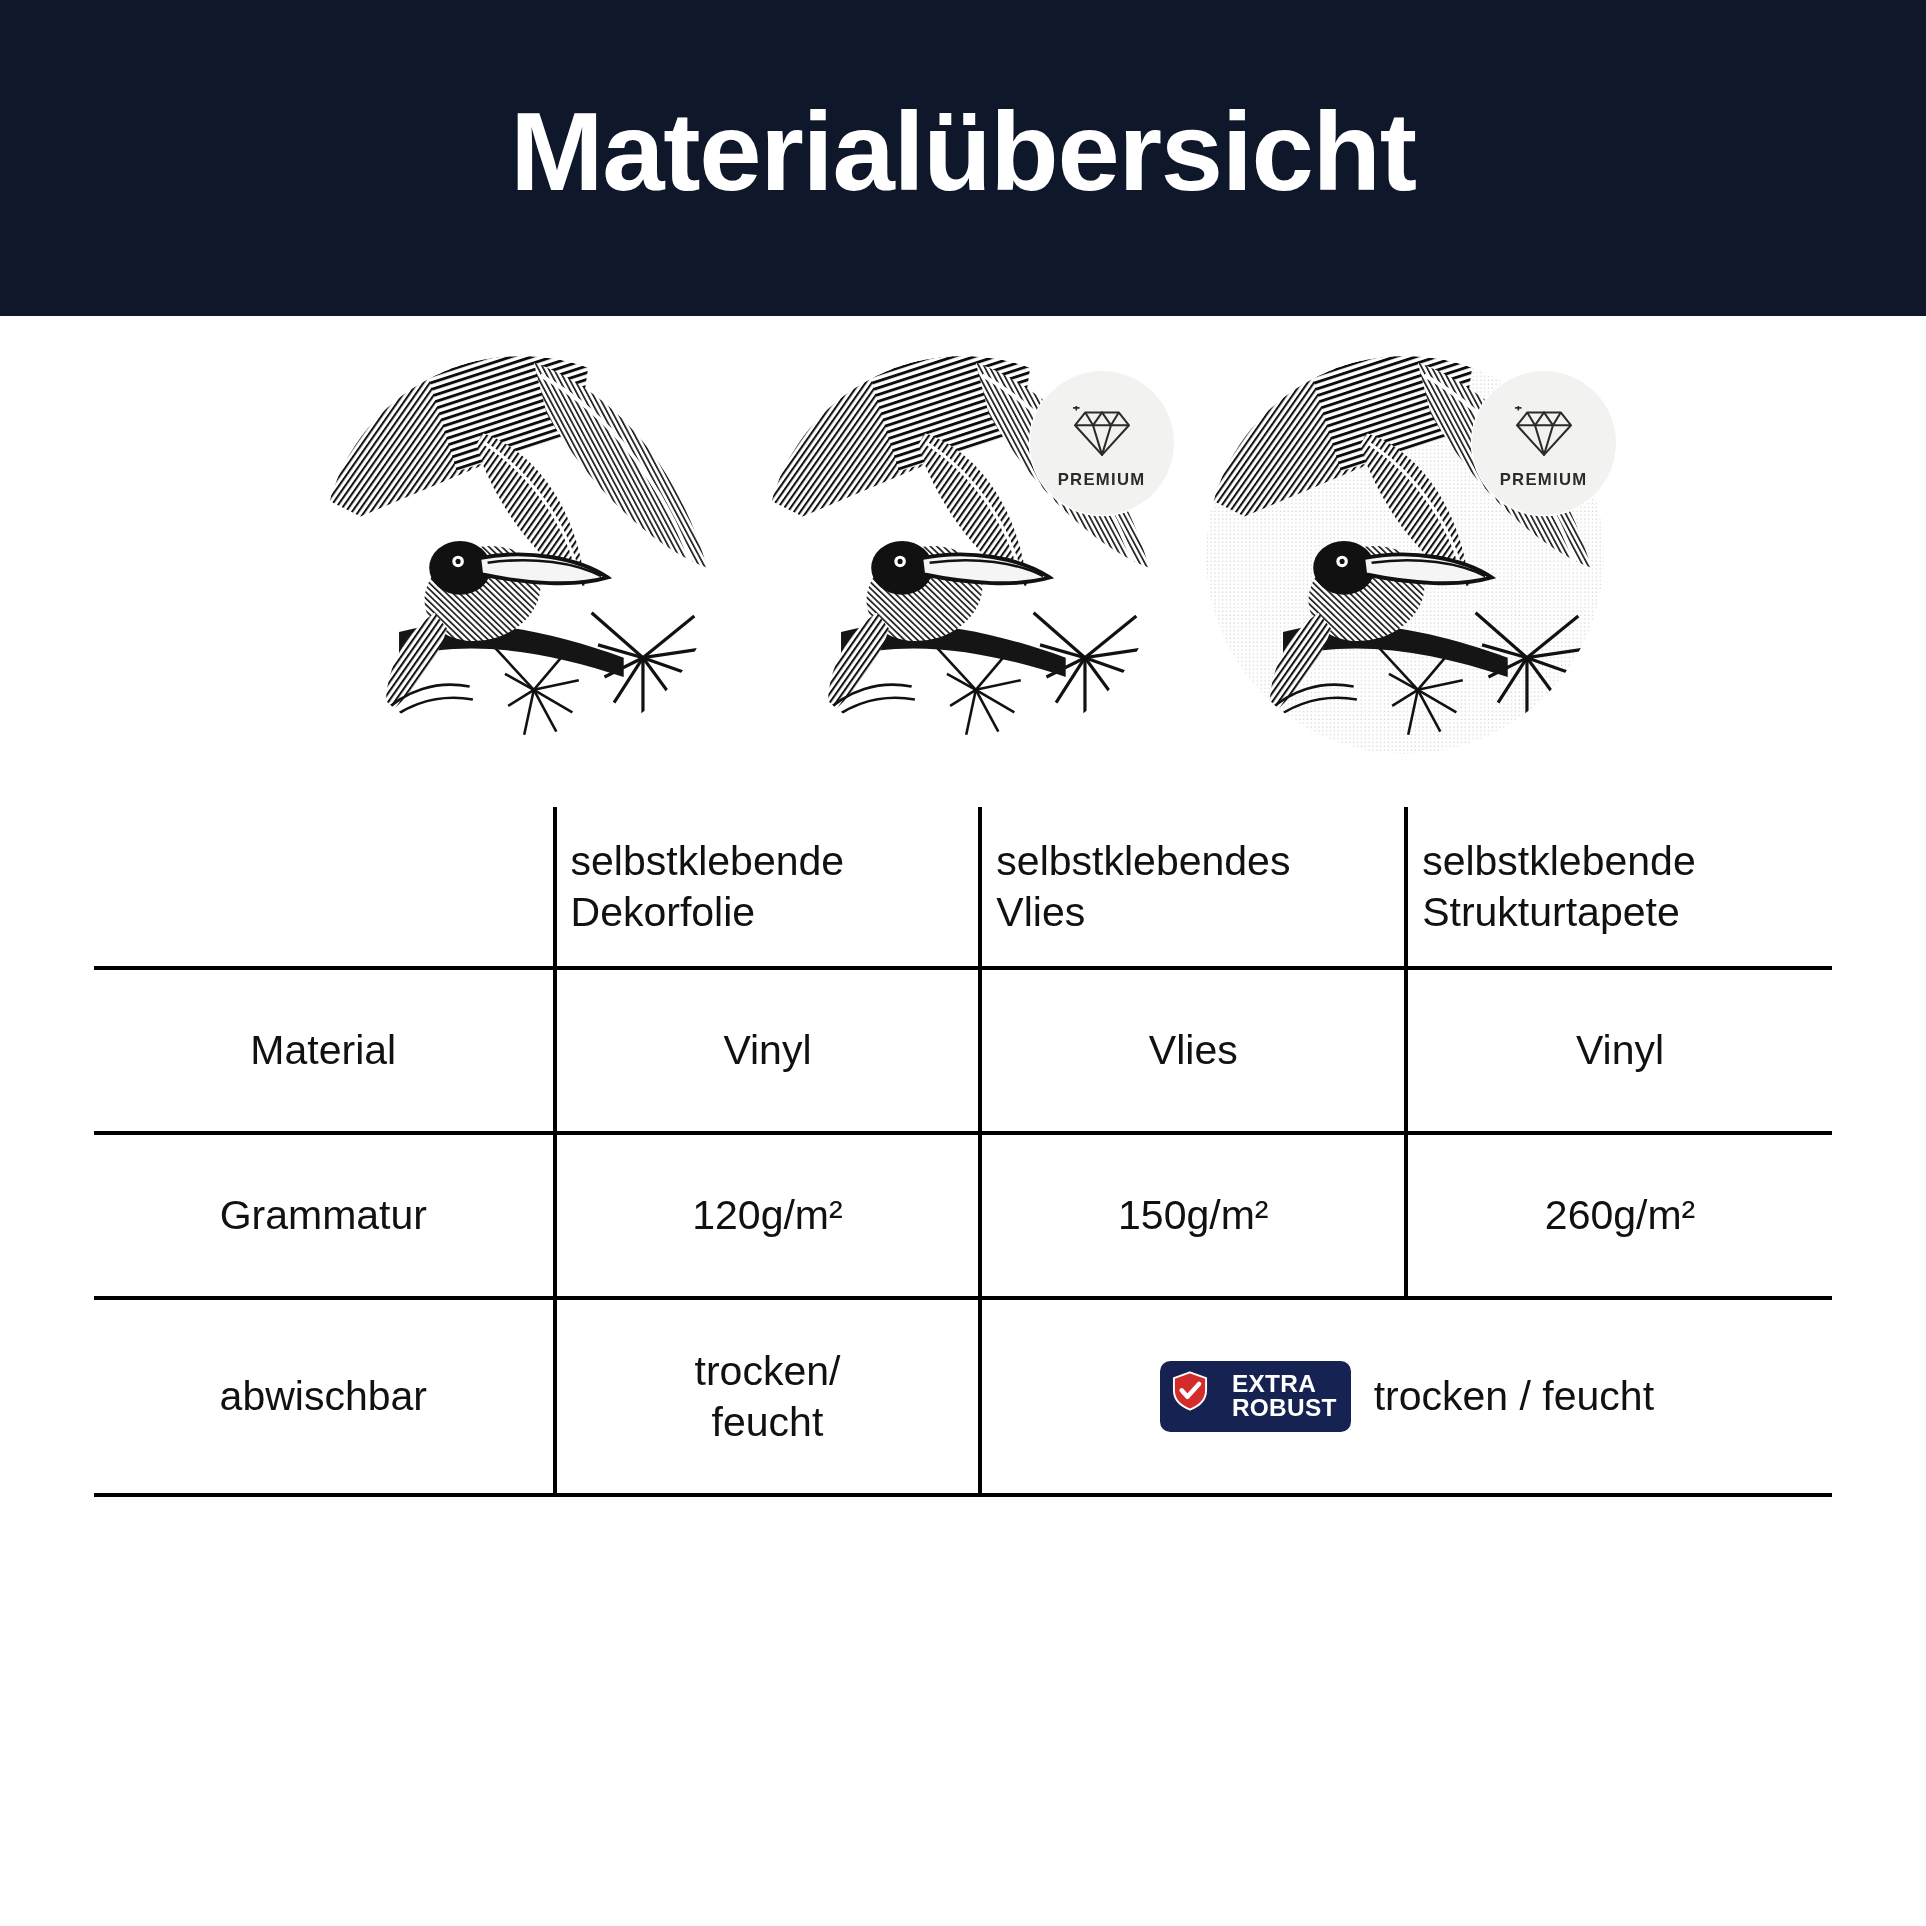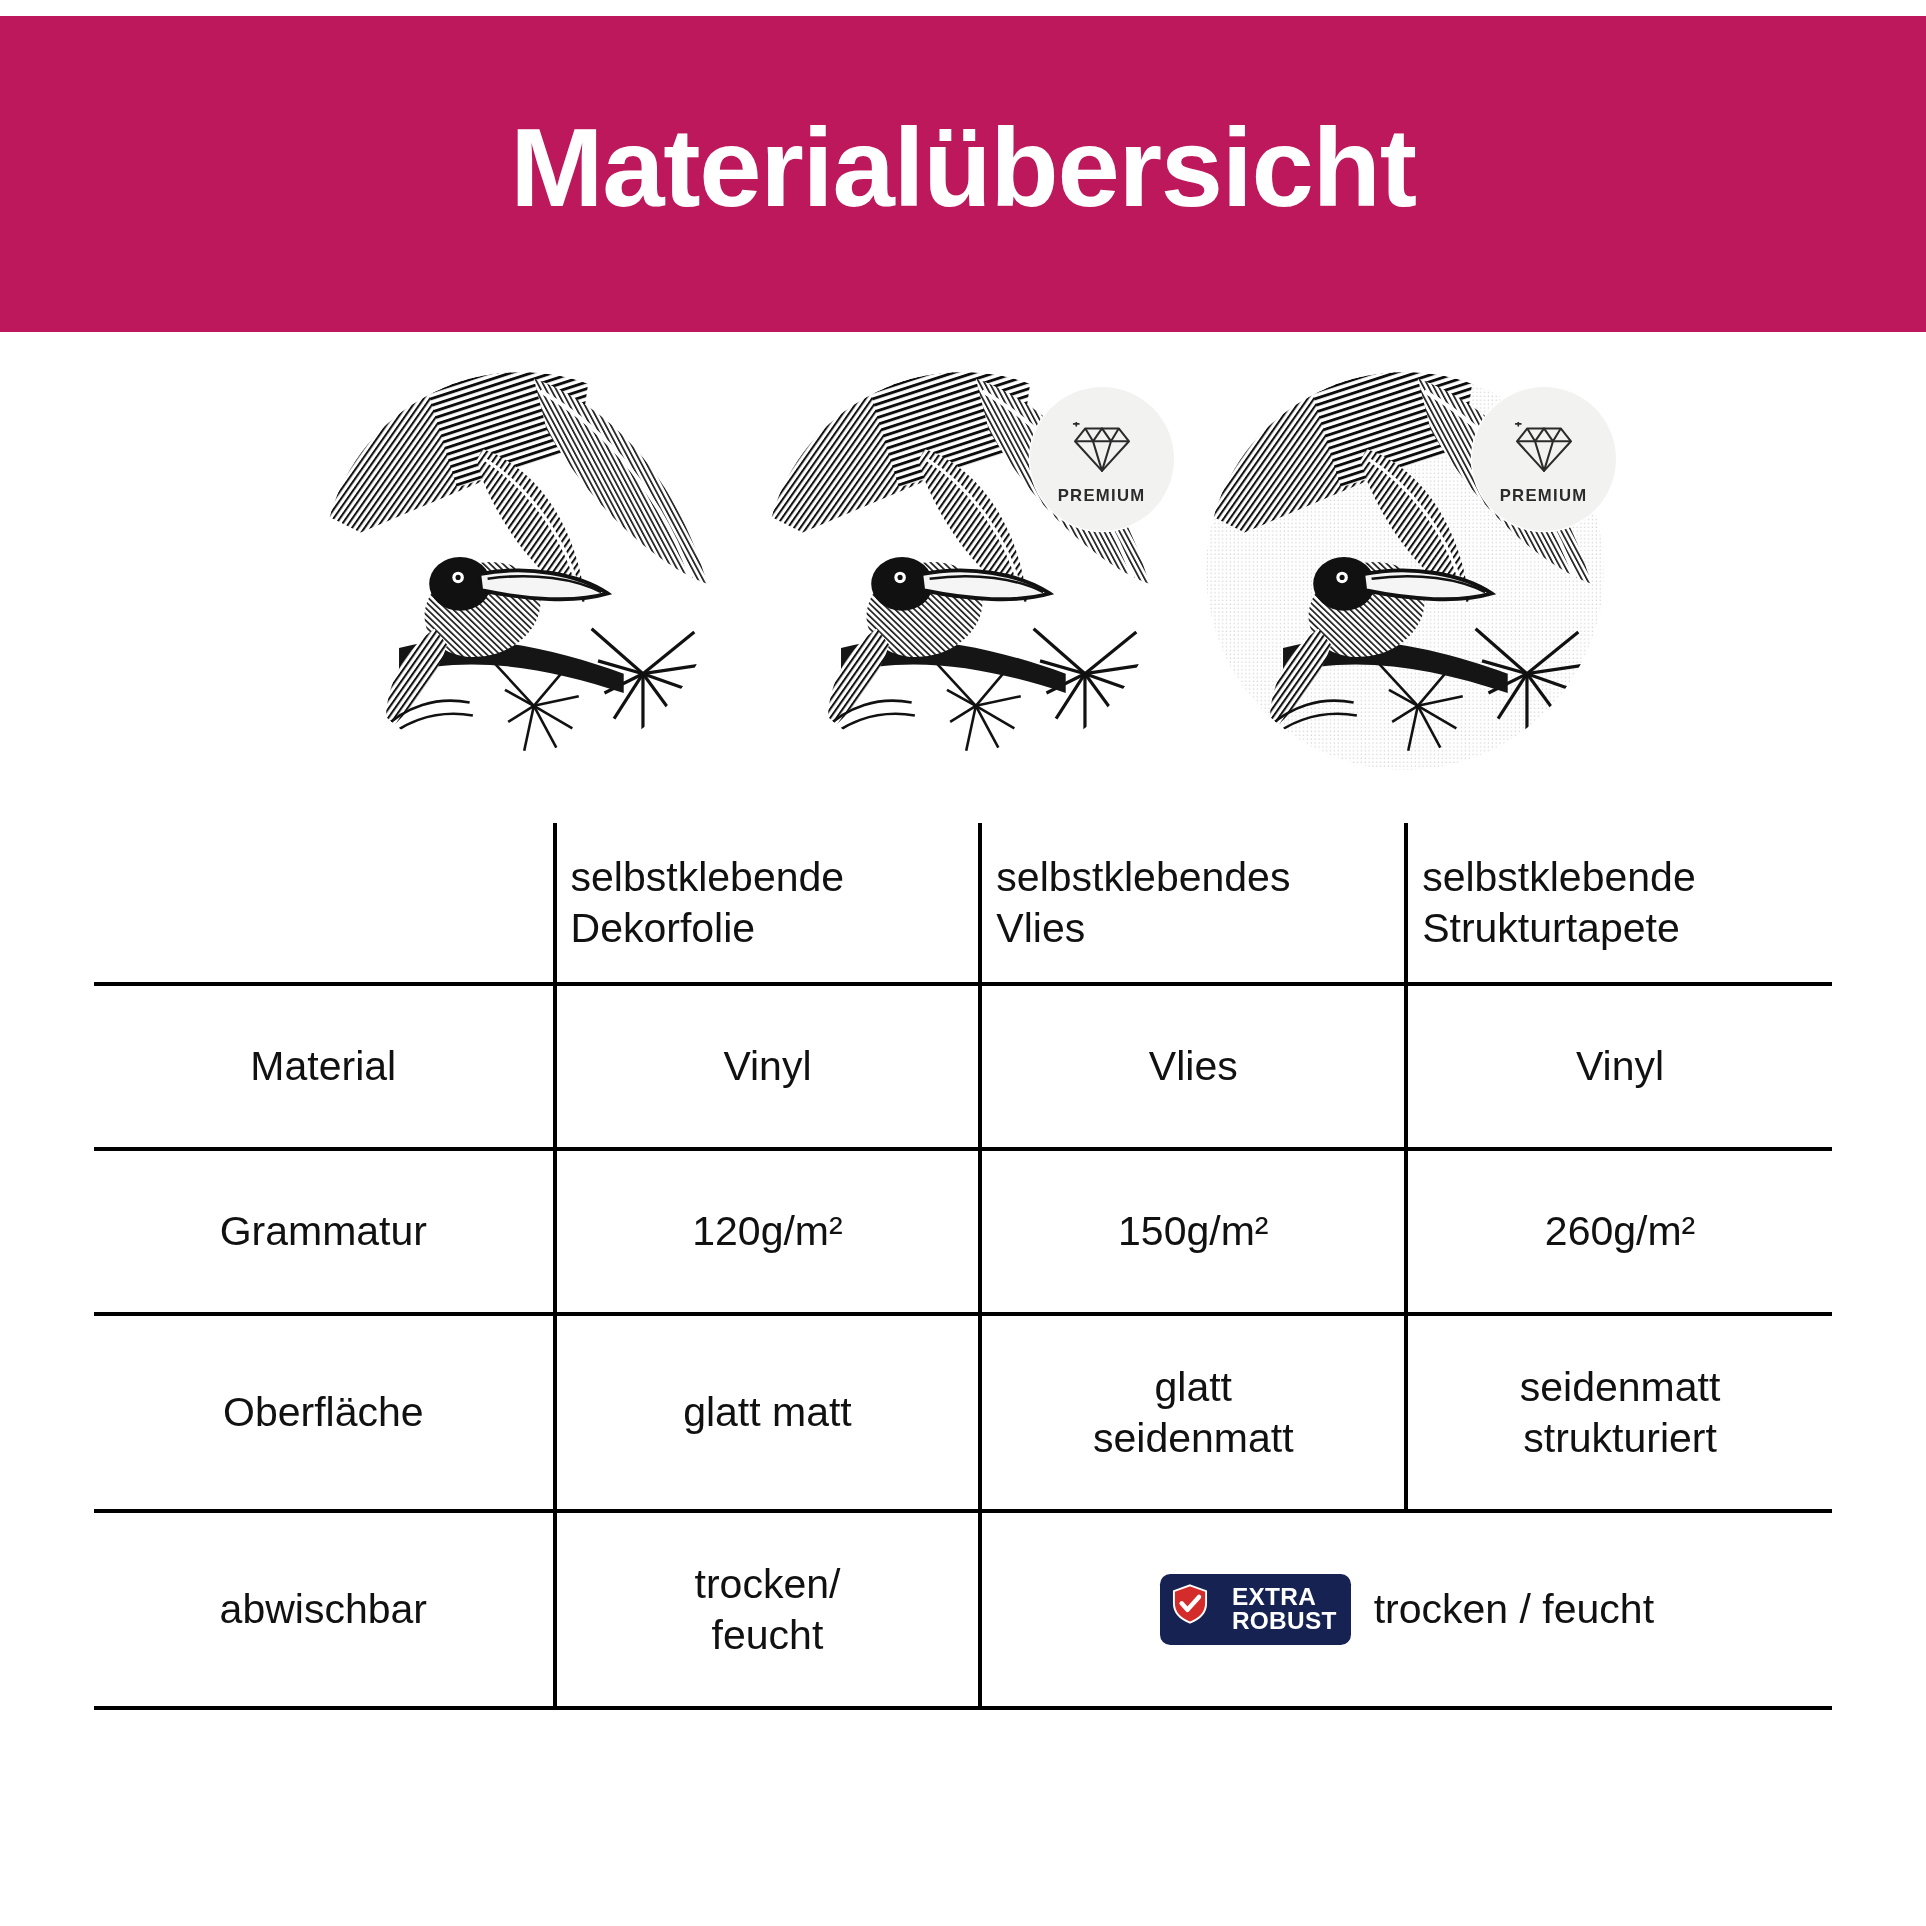--- a/index.html
+++ b/index.html
@@ -13,26 +13,25 @@
     font-family: "Liberation Sans", sans-serif;
     color: #1a1a1a;
     overflow: hidden;
     position: relative;
   }
 
   
   .header-banner {
     width: 100%;
     height: 316px;
-    background: #be185d;
+    background: #0f172a;
     display: flex;
     align-items: center;
     justify-content: center;
     box-sizing: border-box;
-    margin-top: 16px;
   }
   .header-title {
     color: #ffffff;
     font-size: 112px;
     font-weight: bold;
     letter-spacing: -1.3px;
     line-height: 1;
     margin: 0;
     padding-bottom: 11.6px;
     white-space: nowrap;
@@ -436,34 +435,20 @@
         <td class="cell-val">Vinyl</td>
       </tr>
 
       <tr class="body-row">
         <td class="cell-label">Grammatur</td>
         <td class="cell-val">120g/m²</td>
         <td class="cell-val">150g/m²</td>
         <td class="cell-val">260g/m²</td>
       </tr>
 
-      <tr class="body-row row-tall">
-        <td class="cell-label">Oberfläche</td>
-        <td class="cell-val">
-          <div>glatt matt</div>
-        </td>
-        <td class="cell-val">
-          <div>glatt</div>
-          <div>seidenmatt</div>
-        </td>
-        <td class="cell-val">
-          <div>seidenmatt</div>
-          <div>strukturiert</div>
-        </td>
-      </tr>
 
       <tr class="body-row row-tall">
         <td class="cell-label">abwischbar</td>
         <td class="cell-val">
           <div>trocken/</div>
           <div>feucht</div>
         </td>
         <td class="cell-val" colspan="2">
           <div class="robust-cell-inner">
             <div class="robust-badge">

